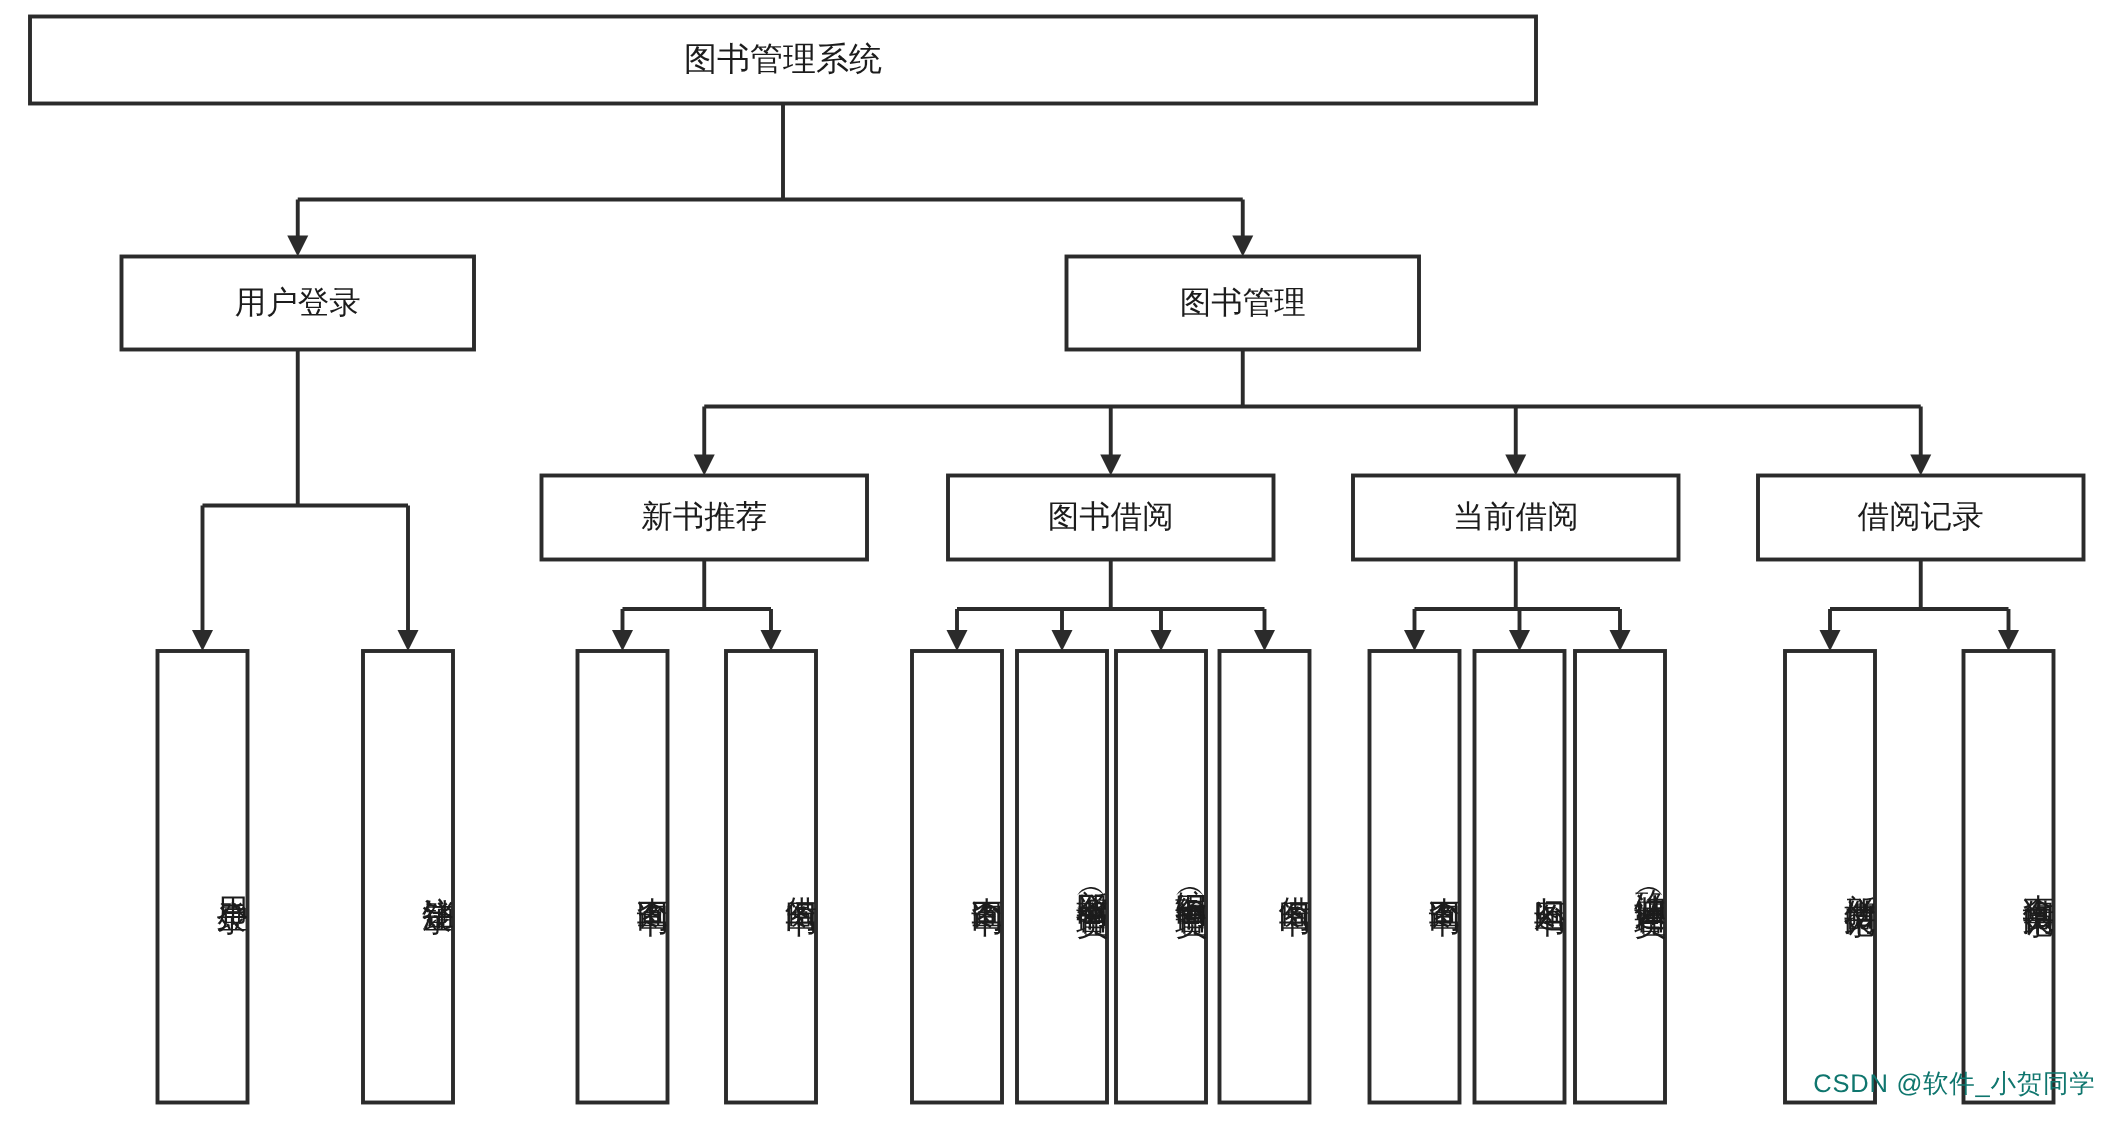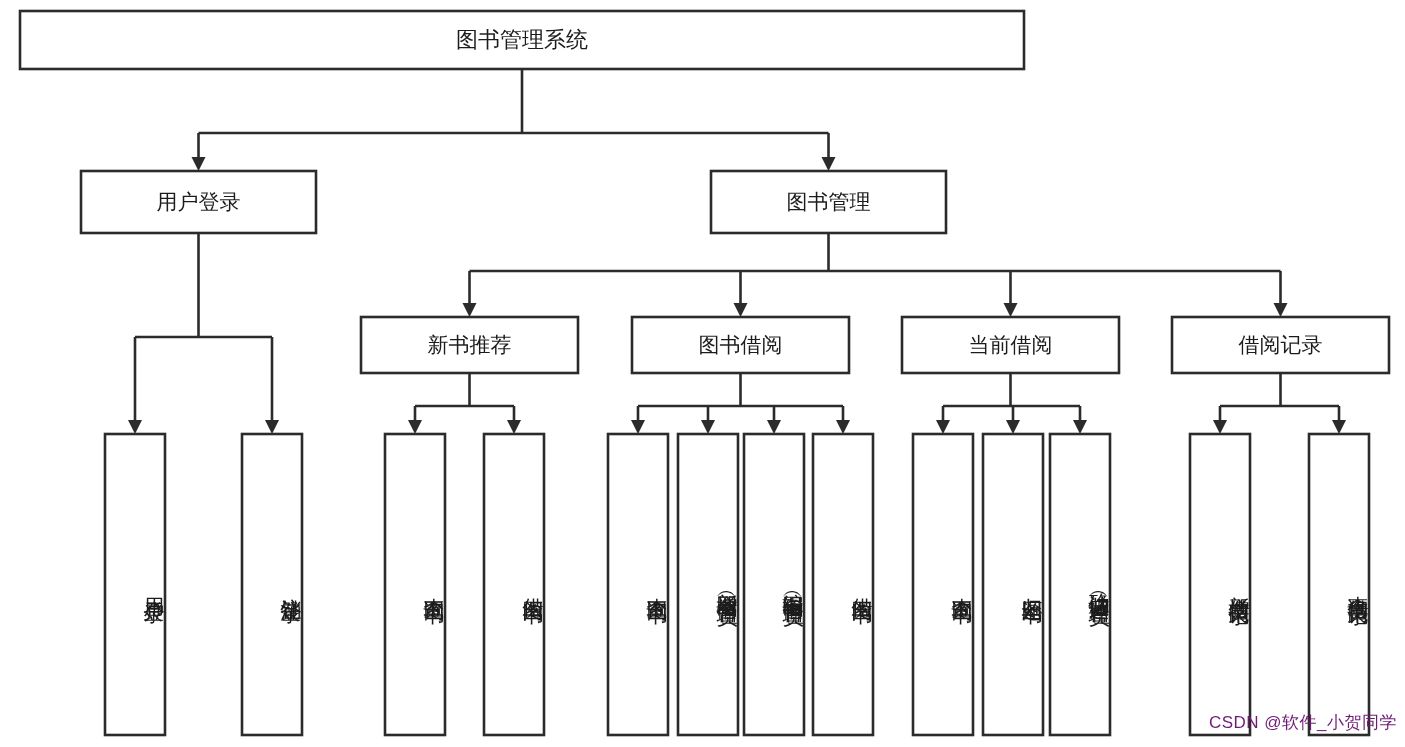--- a/index.html
+++ b/index.html
@@ -66,21 +66,21 @@
     white-space: nowrap;
     text-align: left;
     pointer-events: none;
   }
   .watermark {
     position: absolute;
     right: 8px;
     bottom: 4px;
     font-family: "Liberation Sans", "DejaVu Sans", sans-serif;
     font-size: 17px;
-    color: #701a75;
+    color: #0f766e;
     letter-spacing: 0.5px;
     white-space: nowrap;
   }
 </style>
 </head>
 <body>
 
 <div id="diagram-root">
   <svg class="flowchart" viewBox="0 0 1405 747" xmlns="http://www.w3.org/2000/svg">
     <g id="connectors-layer">

